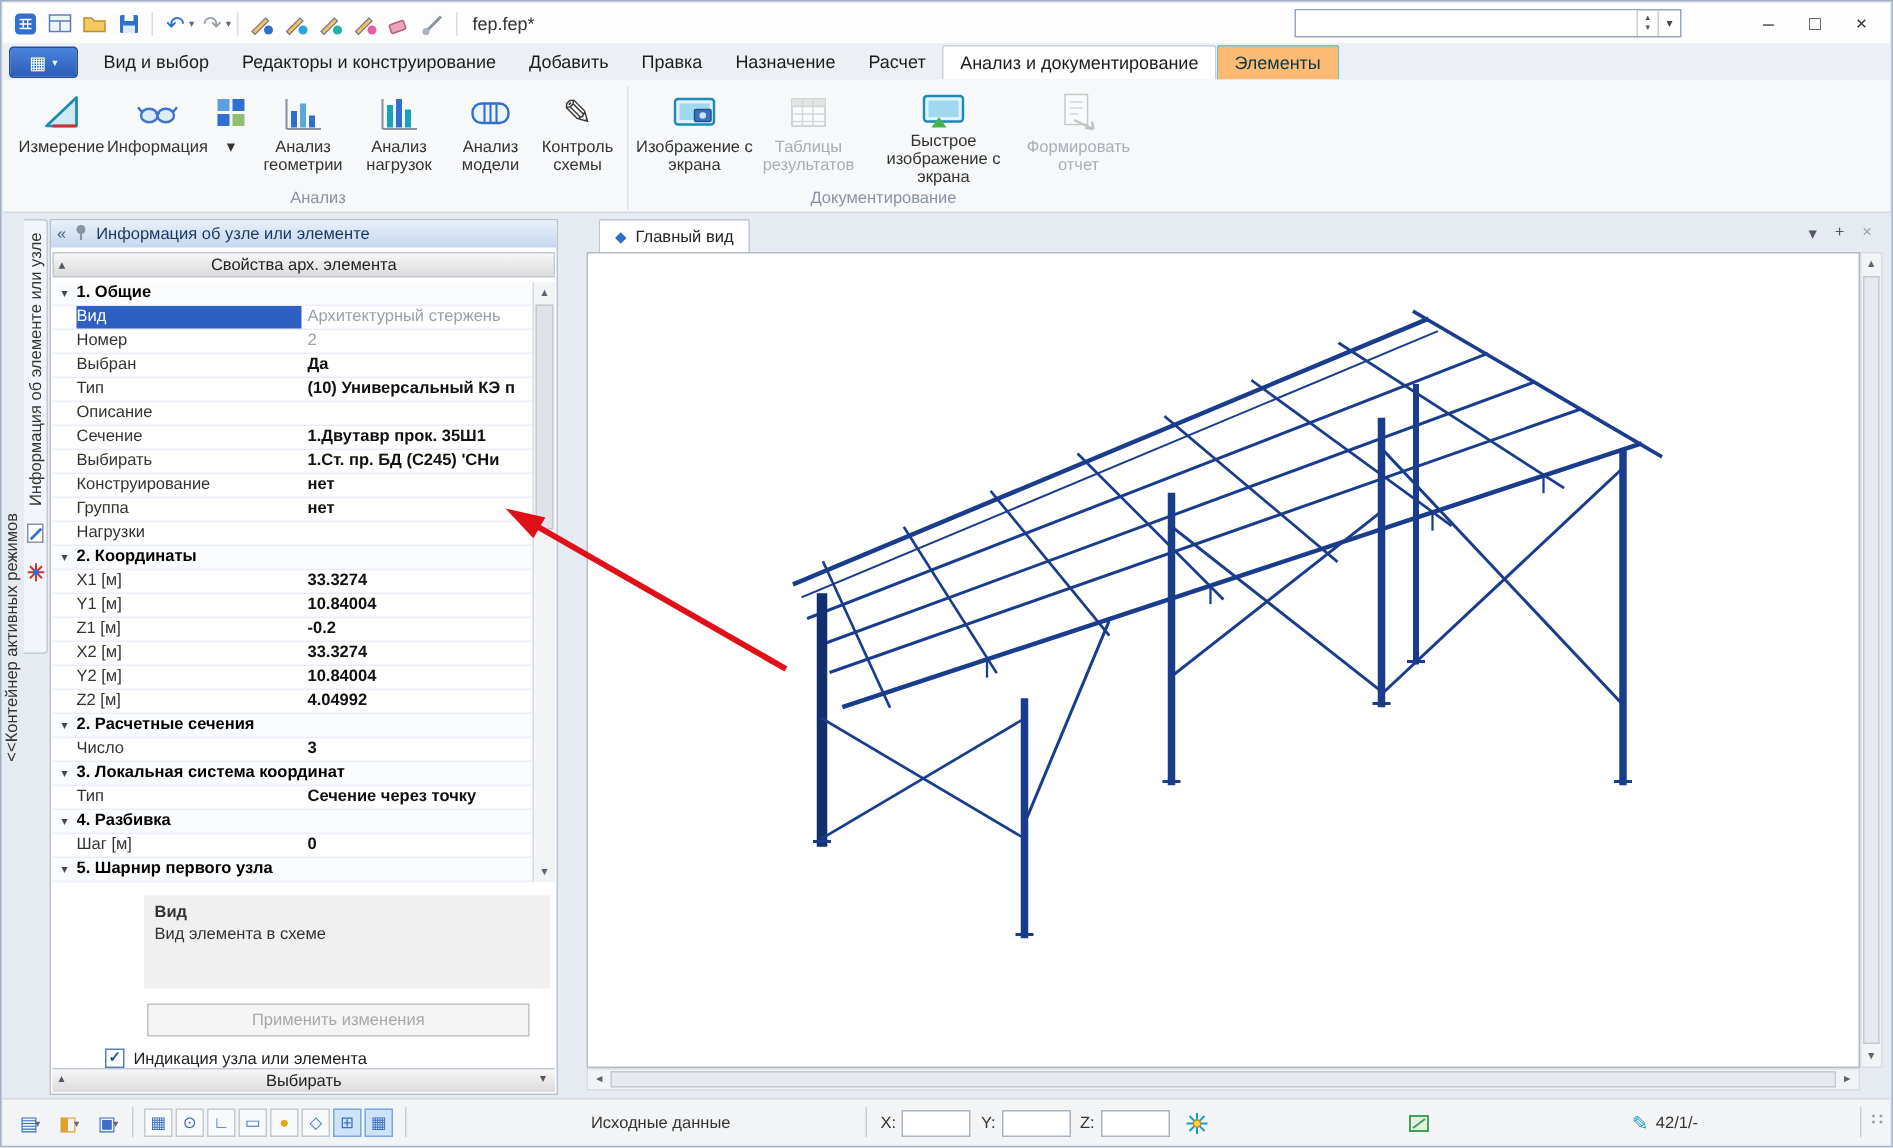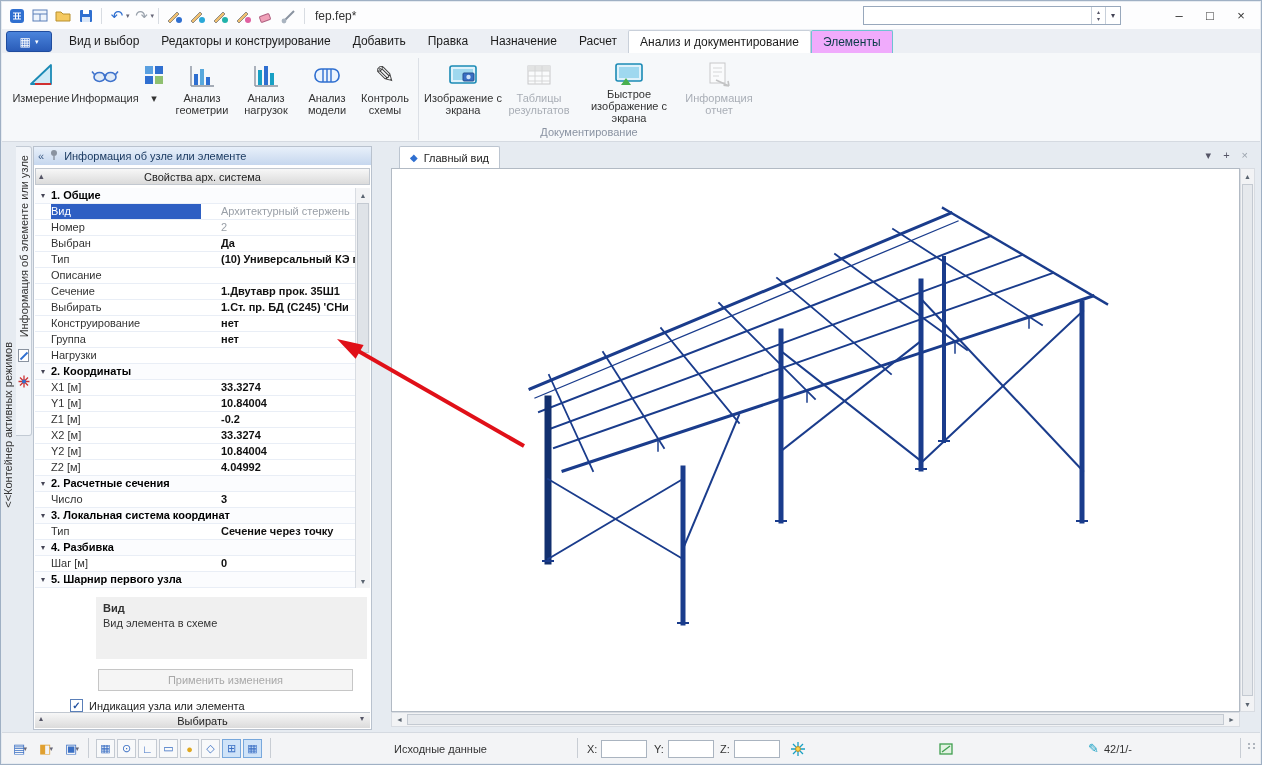--- a/index.html
+++ b/index.html
@@ -19,21 +19,21 @@
 .dropbtn{width:15px;border-left:1px solid #c8d0da;font-size:8px;display:flex;align-items:center;justify-content:center;color:#445}
 .winbtn{width:30px;height:24px;display:flex;align-items:center;justify-content:center;font-size:13px;color:#333}
 .undo{color:#2f6fd0;font-size:15px}.redo{color:#9aa2ac;font-size:15px}
 
 
 .tabrow{position:absolute;left:1px;top:28px;right:1px;height:24px;background:#eceff4;display:flex;align-items:flex-end;padding-left:4px}
 .appbtn{width:46px;height:21px;margin:0 6px 1px 0;background:linear-gradient(#4a84dc,#2a5cb8);border:1px solid #1f4c9e;border-radius:3px;color:#fff;display:flex;align-items:center;justify-content:center;gap:4px;font-size:12px}
 .appbtn .aarr{font-size:7px}
 .tab{height:23px;line-height:22px;padding:0 11px;color:#1c1c1c;white-space:nowrap}
 .tab.active{background:#fff;border:1px solid #c9d0da;border-bottom:none;border-radius:2px 2px 0 0}
-.tab.cyan{background:#f0abfc;border:1px solid #6fc2d2;border-bottom:none;border-radius:2px 2px 0 0;color:#083a46}
+.tab.cyan{background:#fdba74;border:1px solid #6fc2d2;border-bottom:none;border-radius:2px 2px 0 0;color:#083a46}
 
 
 .ribbon{position:absolute;left:1px;top:52px;right:1px;height:89px;background:#f6f8fa;border-bottom:1px solid #d5dae1;display:flex;padding:3px 0 0 8px}
 .rgroup{display:flex;flex-direction:column}
 .rbtns{display:flex;align-items:flex-start;height:70px}
 .rgrouplabel{text-align:center;color:#8a93a2;font-size:11px;height:15px;line-height:13px}
 .rdiv{width:1px;background:#dce0e6;margin:2px 4px;height:82px}
 .rbtn{display:flex;flex-direction:column;align-items:center;padding:2px 1px;height:70px}
 .rbtn .ricon{height:34px;display:flex;align-items:center;justify-content:center}
 .rlabel{font-size:11px;line-height:12px;text-align:center;color:#333}
@@ -54,21 +54,21 @@
 
 .panel{position:absolute;left:31px;top:4px;width:339px;height:584px;background:#fff;border:1px solid #b9c2ce}
 .phead{position:absolute;top:0;left:0;right:0;height:18px;background:linear-gradient(#e8f0fa,#c6d7ee);display:flex;align-items:center;font-size:11px;color:#17375e;padding:0 4px;gap:5px}
 .collapse{font-size:11px;color:#3a5a86}
 .psub{position:absolute;top:21px;left:1px;right:1px;height:17px;background:linear-gradient(#f7f7f7,#dbdbdb);border:1px solid #c2c8d0;display:flex;align-items:center;justify-content:center;font-size:11px;color:#222}
 .psubicon{position:absolute;left:3px;top:2px;font-size:9px;color:#556}
 .pgrid{position:absolute;top:41px;left:1px;right:16px;height:400px;overflow:hidden;background:#fff}
 .prow{display:flex;height:16px;line-height:15px;border-bottom:1px solid #e9eef6;font-size:11px}
 .gutter{width:16px;text-align:center;font-size:8px;color:#445;flex:none}
 .plabel{width:150px;color:#333;white-space:nowrap;overflow:hidden;flex:none}
-.pvalue{flex:1;font-weight:700;color:#101010;white-space:nowrap;overflow:hidden;padding-left:20px;min-width:0}
+.pvalue{flex:1;font-weight:700;color:#101010;white-space:nowrap;overflow:hidden;padding-left:4px;min-width:0}
 .pvalue.gray{font-weight:400;color:#9aa0a8}
 .prow.cat{background:#fbfcfe}
 .prow.cat .plabel{font-weight:700;color:#000;width:auto}
 .prow.sel .plabel{background:#2e5fc3;color:#fff}
 .pscroll{position:absolute;top:41px;right:1px;width:15px;height:400px;background:#f2f3f5;border-left:1px solid #d8dce2}
 .sbtn{height:14px;display:flex;align-items:center;justify-content:center;font-size:7px;color:#5a6470}
 .sbtn.bottom{position:absolute;bottom:0;left:0;right:0}
 .sthumb{position:absolute;left:1px;right:1px;top:15px;height:150px;background:#dfe3e8;border:1px solid #c4cad2}
 .pdesc{position:absolute;top:450px;left:62px;right:4px;height:62px;background:#f0f0f0;padding:5px 7px;font-size:11px;color:#333}
 .pdesc .dt{font-weight:700;margin-bottom:3px}
@@ -288,20 +288,21 @@
           </span>
           <span class="rlabel">Анализ модели</span>
         </div>
         <div class="rbtn" style="width:58px">
           <span class="ricon pencil-glyph">
               <span>✎</span>
             </span>
           <span class="rlabel">Контроль схемы</span>
         </div>
       </div>
+      <div class="rgrouplabel">Анализ</div>
     </div>
     <div class="rdiv"></div>
     <div class="rgroup">
       <div class="rbtns">
         <div class="rbtn" style="width:80px">
           <span class="ricon">
             <svg width="30" height="30" viewBox="0 0 30 30">
                 <rect x="2" y="6" width="26" height="17" rx="2" fill="#dff2fb" stroke="#1b8ab5" stroke-width="1.6"></rect>
                 <rect x="5" y="9" width="20" height="11" fill="#9fd8ef"></rect>
                 <rect x="15" y="13" width="11" height="8" rx="1" fill="#3a6fc4" stroke="#24508f"></rect>
@@ -331,21 +332,21 @@
           <span class="rlabel">Быстрое изображение с экрана</span>
         </div>
         <div class="rbtn disabled" style="width:72px">
           <span class="ricon">
             <svg width="30" height="30" viewBox="0 0 30 30">
                 <rect x="6" y="3" width="15" height="20" fill="#fff" stroke="#9aa2ac"></rect>
                 <path d="M9 8 H18 M9 12 H18 M9 16 H15" stroke="#b5bcc2"></path>
                 <path d="M12 20 L25 26 M25 26 l-5.5 -0.8 M25 26 l-1 -5" stroke="#5fa8b0" stroke-width="1.6" fill="none"></path>
               </svg>
           </span>
-          <span class="rlabel">Информация отчет</span>
+          <span class="rlabel">Формировать отчет</span>
         </div>
       </div>
       <div class="rgrouplabel">Документирование</div>
     </div>
   </div>
 
   <div class="workspace">
 
     <div class="rail">
       <div class="railstrip1">
@@ -374,21 +375,21 @@
         <span>
           <svg width="10" height="12" viewBox="0 0 10 12">
               <circle cx="5" cy="4" r="3" fill="#8a93a0"></circle>
               <path d="M5 7 V11" stroke="#8a93a0" stroke-width="1.4"></path>
             </svg>
         </span>
         <span>Информация об узле или элементе</span>
       </div>
       <div class="psub">
         <span class="psubicon">▴</span>
-        <span>Свойства арх. система</span>
+        <span>Свойства арх. элемента</span>
       </div>
 
       <div class="pgrid">
         <div class="prow cat">
             <span class="gutter">▾</span>
             <span class="plabel">1. Общие</span>
           </div>
         <div class="prow sel">
             <span class="gutter"></span>
             <span class="plabel">Вид</span>

